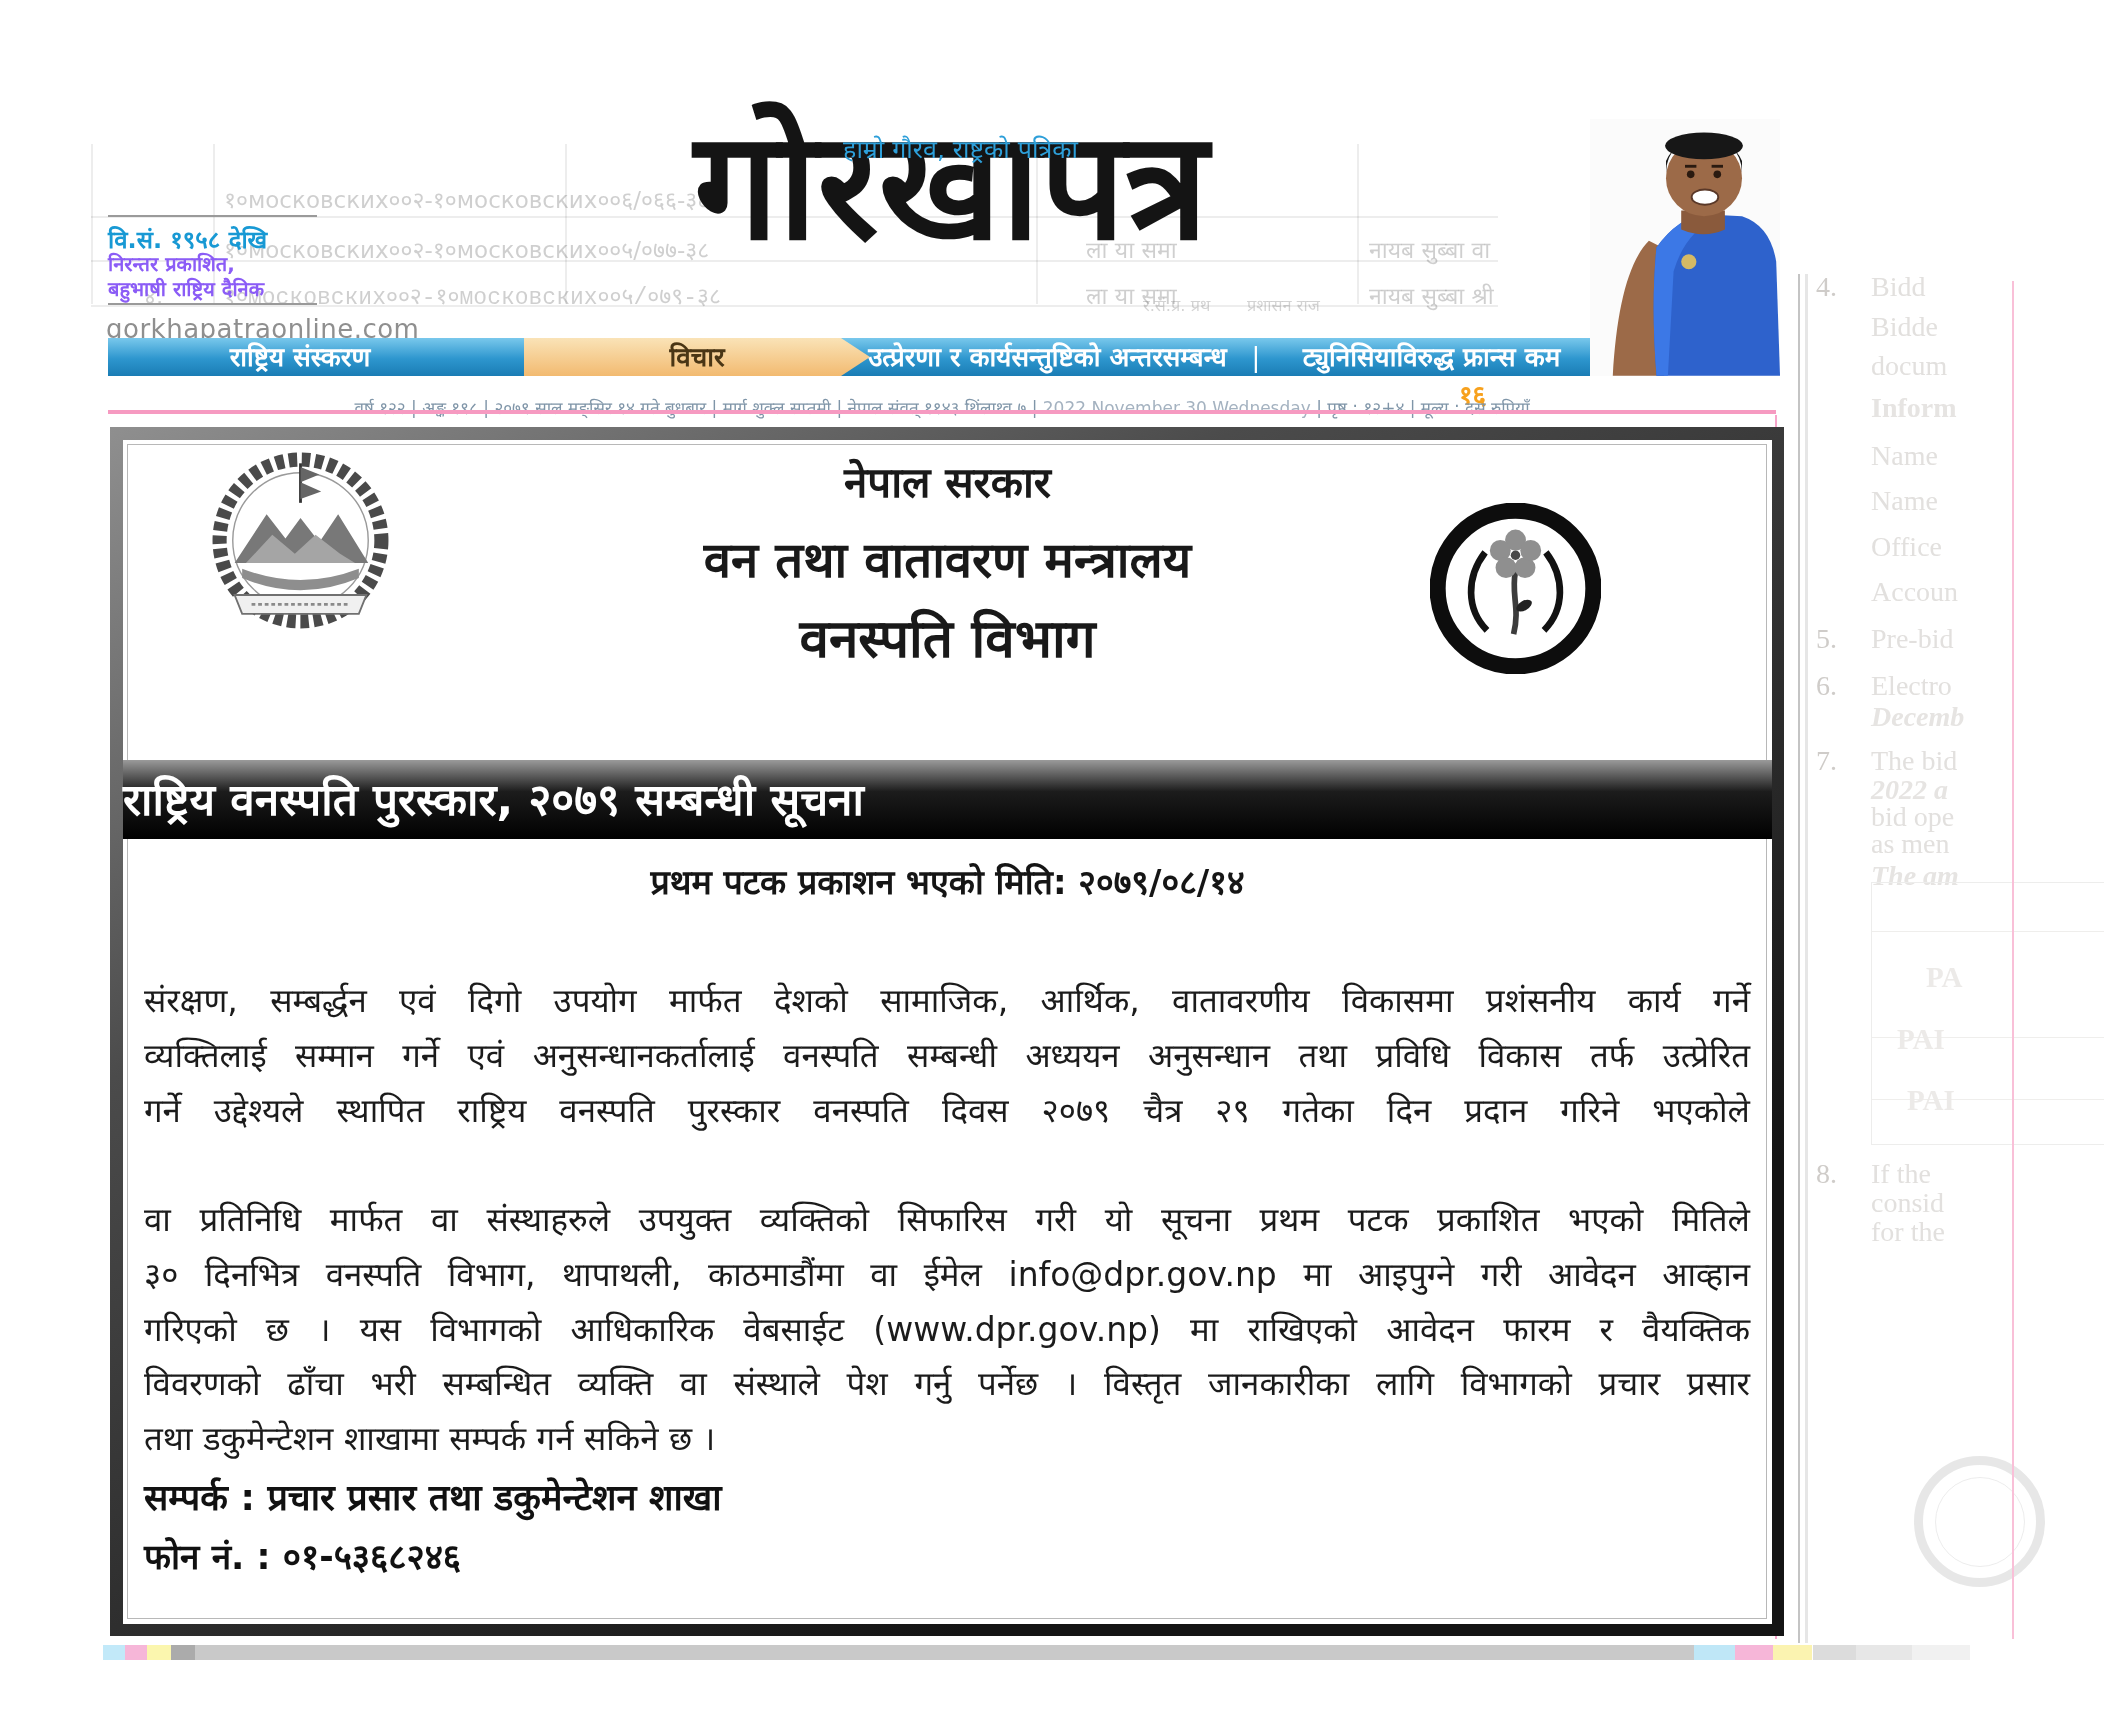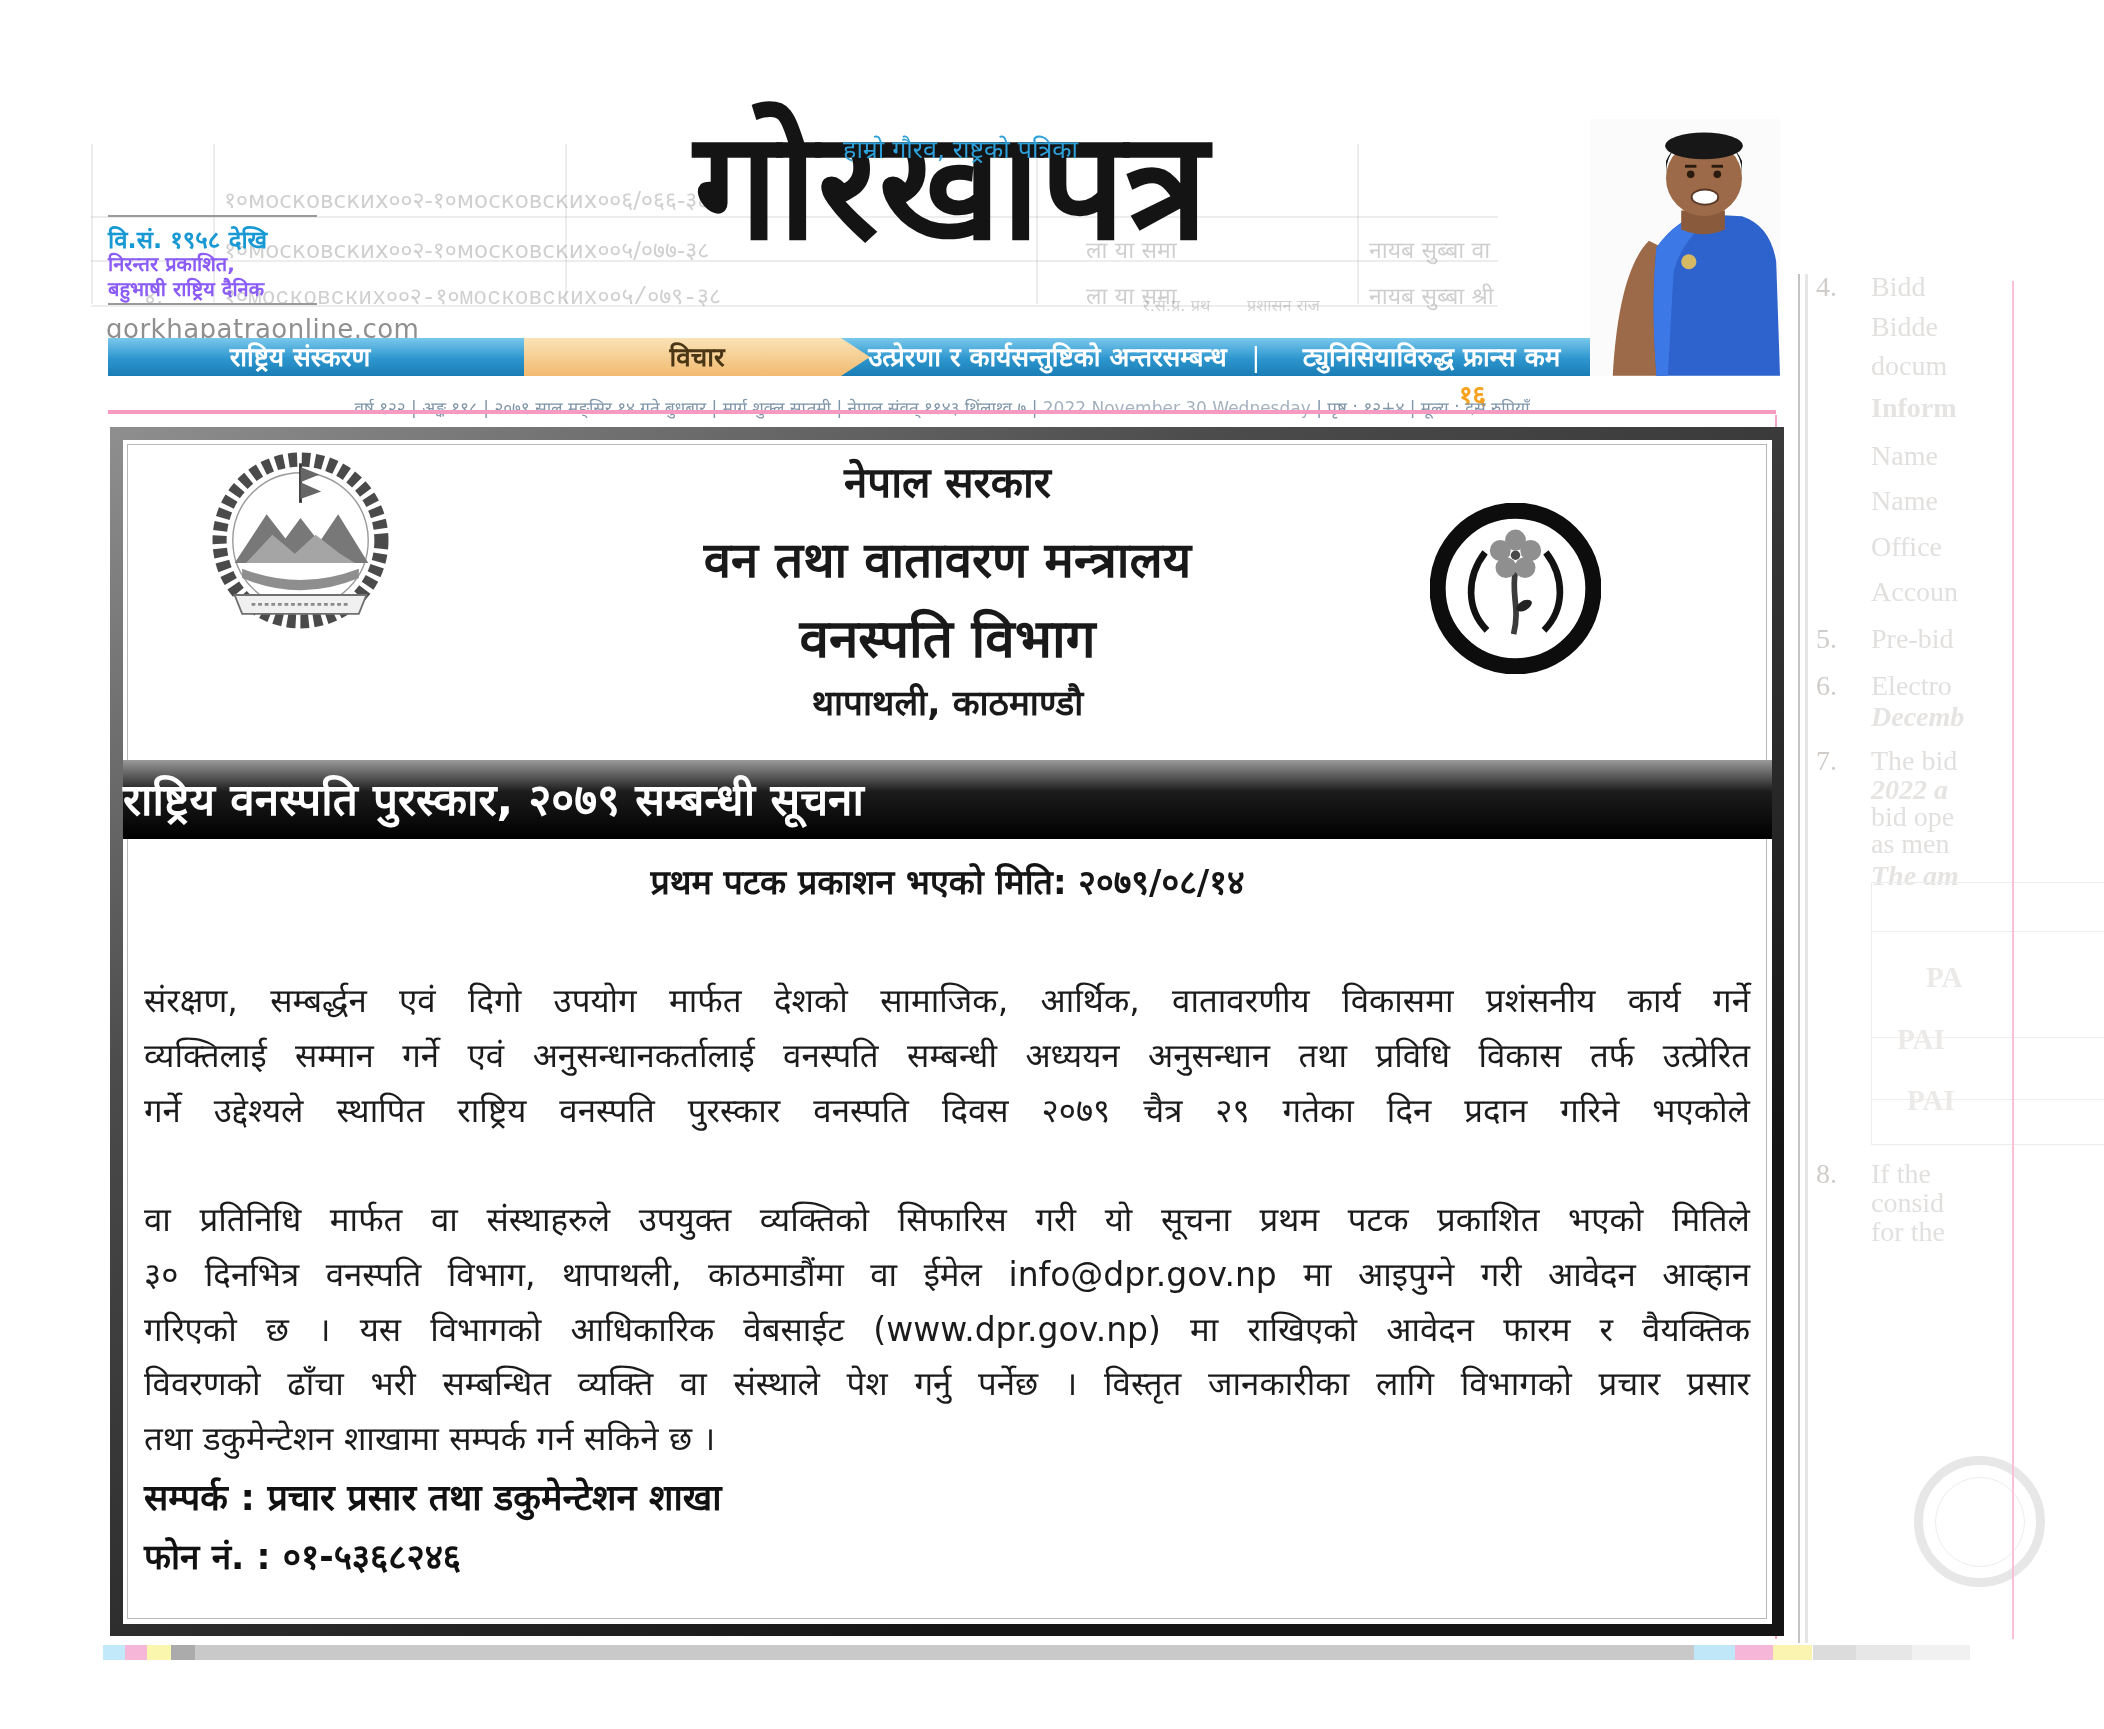--- a/index.html
+++ b/index.html
@@ -205,21 +205,20 @@
       <circle cx="80" cy="68" r="11" fill="#8f8f8f"></circle>
       <circle cx="100" cy="68" r="11" fill="#8f8f8f"></circle>
       <circle cx="106" cy="50" r="11" fill="#8f8f8f"></circle>
       <circle cx="90" cy="55" r="5" fill="#4a4a4a"></circle>
     </svg>
   </div>
 
   <div class="n-title" style="top:452px;font-size:42px;">नेपाल सरकार</div>
   <div class="n-title" style="top:525px;font-size:49px;">वन तथा वातावरण मन्त्रालय</div>
   <div class="n-title" style="top:600px;font-size:53px;">वनस्पति विभाग</div>
-  <div class="n-title" style="top:678px;font-size:35px;">थापाथली, काठमाण्डौ</div>
 
   <div class="banner">राष्ट्रिय वनस्पति पुरस्कार, २०७९ सम्बन्धी सूचना</div>
 
   <div class="pubdate">प्रथम पटक प्रकाशन भएको मिति: २०७९/०८/१४</div>
 
   <div class="bline" style="top:973px;">संरक्षण, सम्बर्द्धन एवं दिगो उपयोग मार्फत देशको सामाजिक, आर्थिक, वातावरणीय विकासमा प्रशंसनीय कार्य गर्ने</div>
   <div class="bline" style="top:1028px;">व्यक्तिलाई सम्मान गर्ने एवं अनुसन्धानकर्तालाई वनस्पति सम्बन्धी अध्ययन अनुसन्धान तथा प्रविधि विकास तर्फ उत्प्रेरित</div>
   <div class="bline" style="top:1083px;">गर्ने उद्देश्यले स्थापित राष्ट्रिय वनस्पति पुरस्कार वनस्पति दिवस २०७९ चैत्र २९ गतेका दिन प्रदान गरिने भएकोले</div>
   <div class="bline" style="top:1192px;">वा प्रतिनिधि मार्फत वा संस्थाहरुले उपयुक्त व्यक्तिको सिफारिस गरी यो सूचना प्रथम पटक प्रकाशित भएको मितिले</div>
   <div class="bline" style="top:1247px;">३० दिनभित्र वनस्पति विभाग, थापाथली, काठमाडौंमा वा ईमेल info@dpr.gov.np मा आइपुग्ने गरी आवेदन आव्हान</div>

